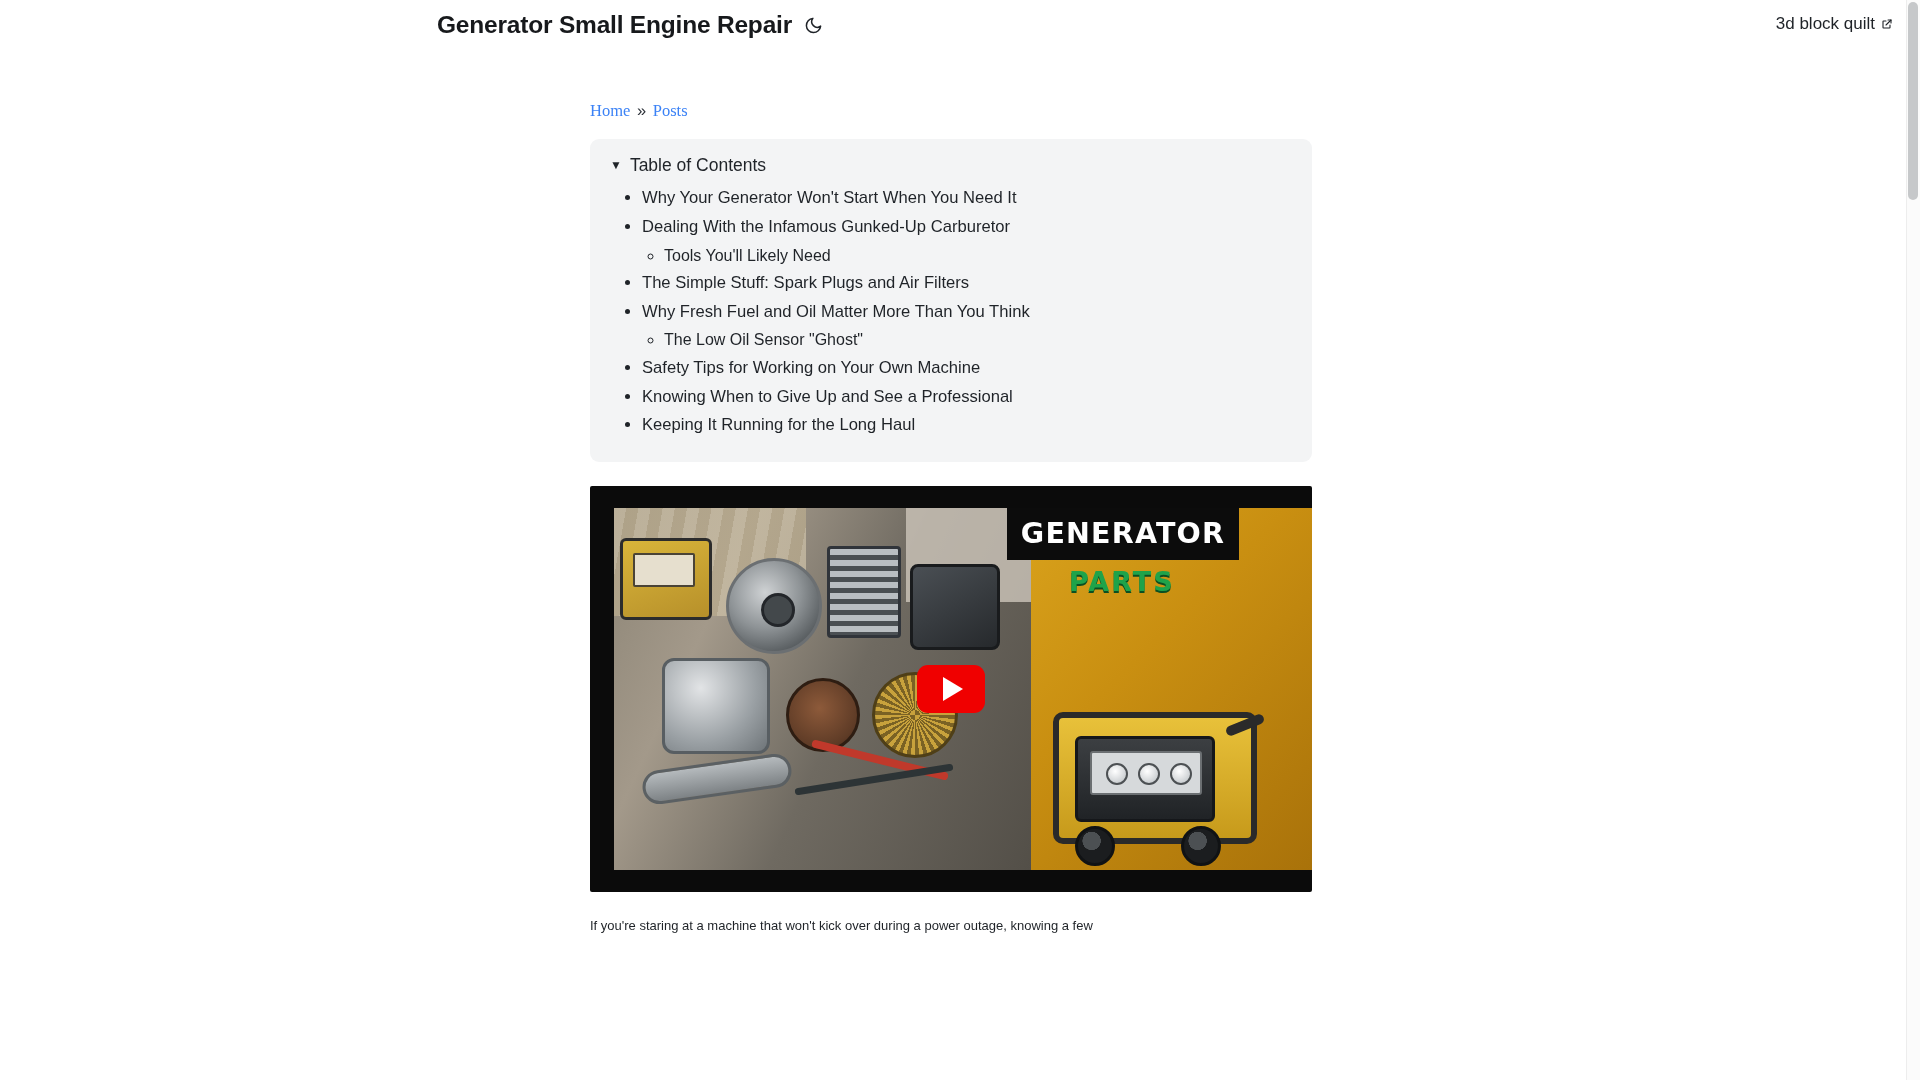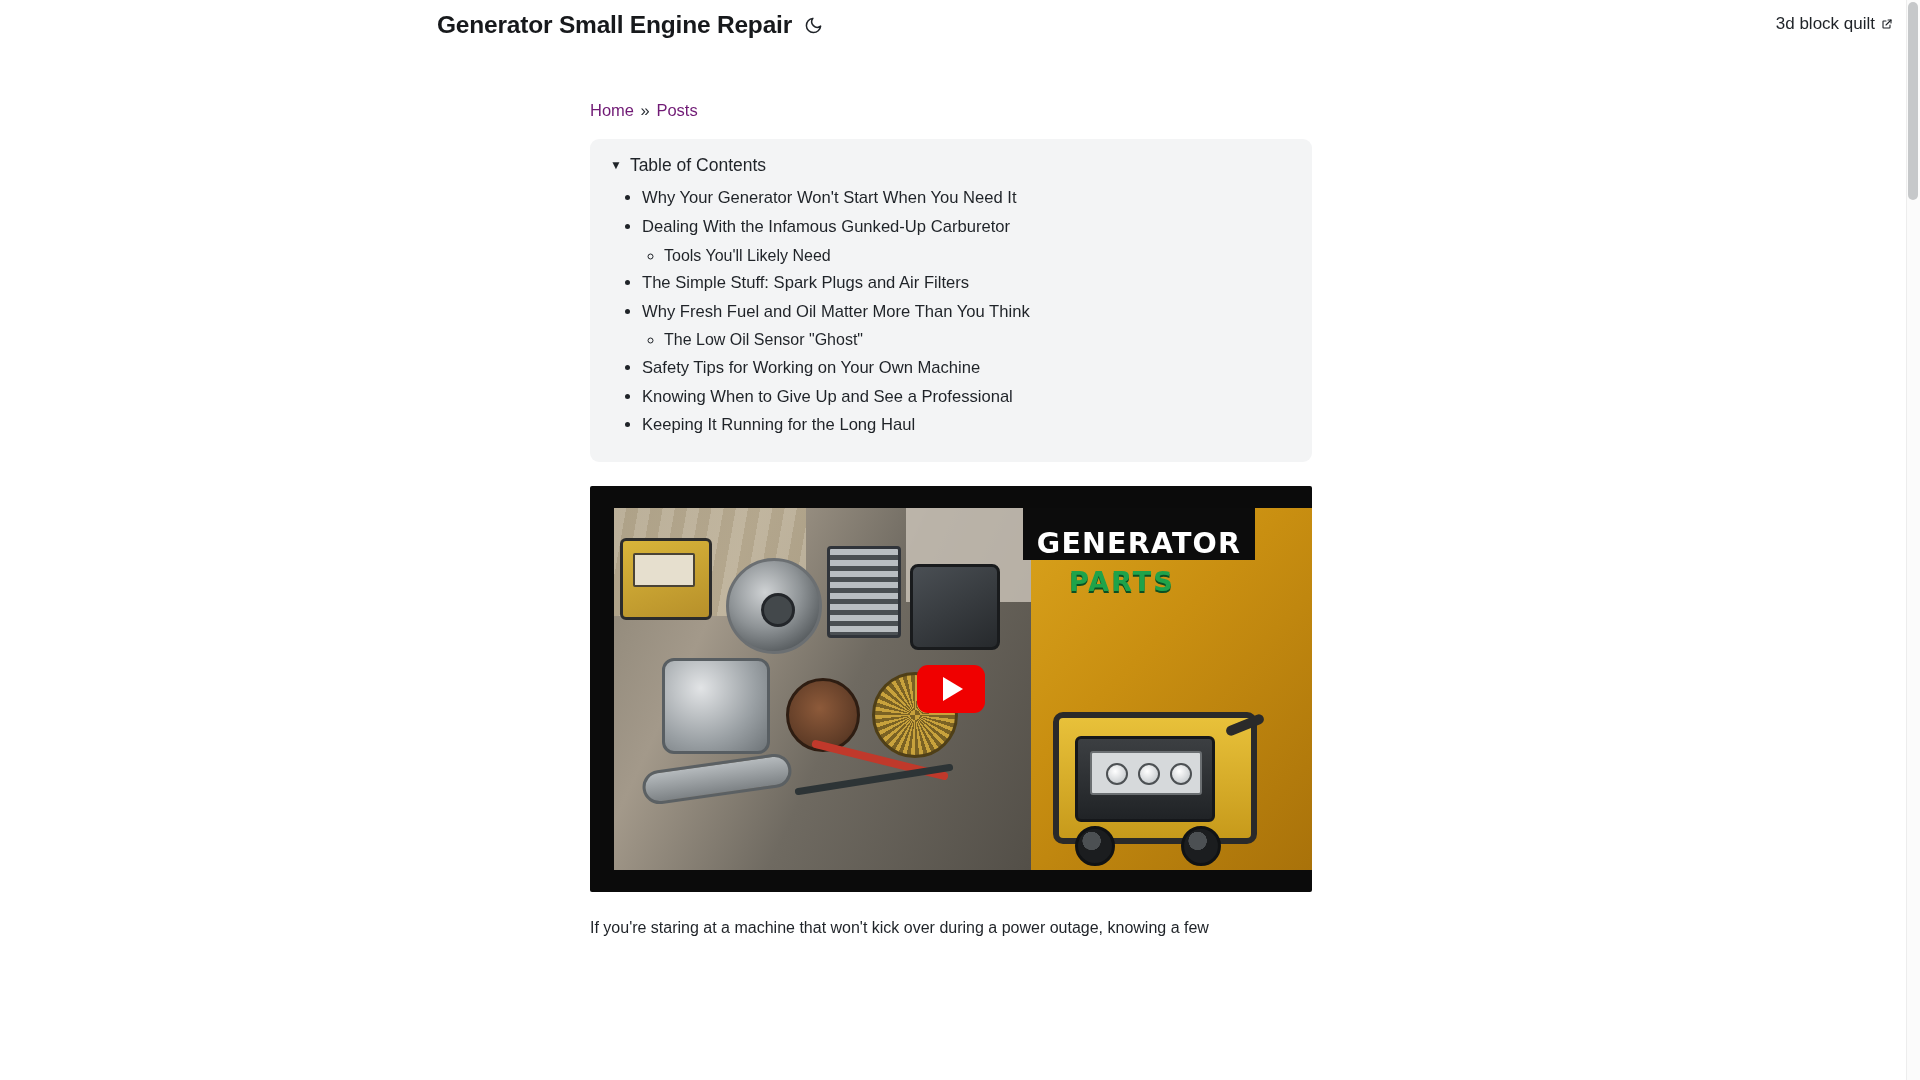--- a/index.html
+++ b/index.html
@@ -67,22 +67,23 @@
     top: 100px;
     width: 722px;
   }
   .breadcrumb {
     font-size: 16.5px;
     color: #2c3138;
     margin-bottom: 6px;
     line-height: 1.3;
   }
   .breadcrumb a {
-    color: #701a75;
+    color: #3b82f6;
     text-decoration: none;
+    font-family: Liberation Serif, serif;
   }
   .breadcrumb .sep { color: #2c3138; padding: 0 2px; }
 
   h1.post-title {
     font-size: 37px;
     line-height: 1.08;
     font-weight: bold;
     letter-spacing: -0.5px;
     margin: 4px 0 0 0;
     color: #17191c;
@@ -318,23 +319,22 @@
     transform: rotate(-22deg);
   }
 
   
   .gen-title {
     position: absolute;
     left: 417px; top: 22px;
     width: 232px; height: 52px;
     background: #0c0c0c;
     display: flex;
-    align-items: flex-end;
+    align-items: center;
     justify-content: center;
-    margin-left: 16px;
   }
   .gen-title span {
     color: #ffffff;
     font-size: 28.5px;
     font-weight: bold;
     letter-spacing: 1.2px;
     font-family: "DejaVu Sans", sans-serif;
   }
 
   
@@ -354,21 +354,21 @@
     width: 0; height: 0;
     border-left: 20px solid #fff;
     border-top: 12px solid transparent;
     border-bottom: 12px solid transparent;
     margin-left: 4px;
   }
 
   
   .body-text {
     margin-top: 24px;
-    font-size: 16px;
+    font-size: 13px;
     line-height: 1.55;
     color: #1f2328;
     max-width: 722px;
   }
 
   
   .scrollbar {
     position: absolute;
     right: 0; top: 0;
     width: 14px; height: 1080px;

